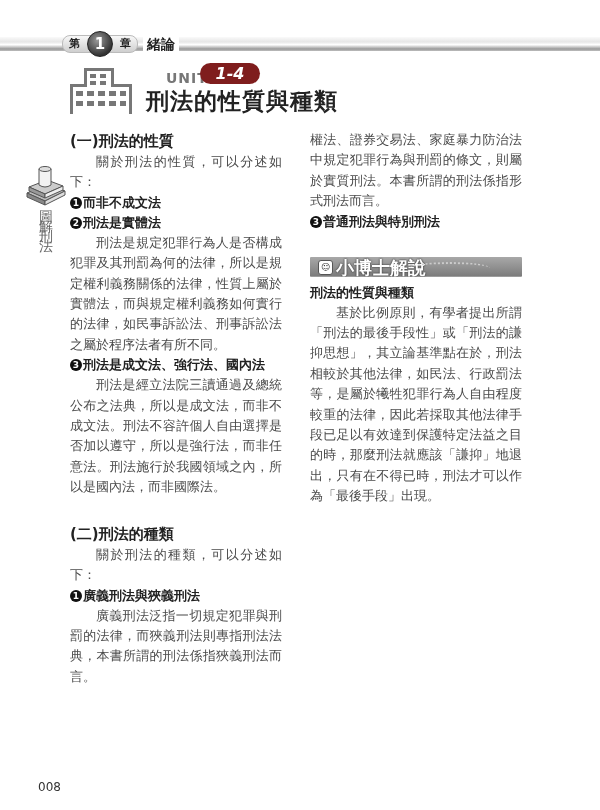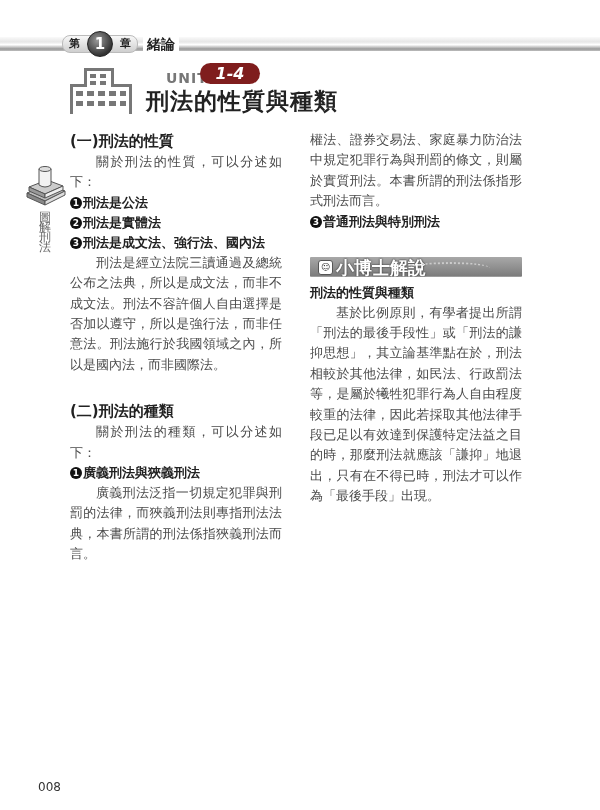--- a/index.html
+++ b/index.html
@@ -40,22 +40,22 @@
       position: absolute; left: 200px; top: 63px; width: 60px; height: 21px; border-radius: 11px;
       background: #7f1d1d; color: #fff; font-family: "DejaVu Sans", sans-serif; font-style: italic;
       font-weight: bold; font-size: 16px; text-align: center; line-height: 21px;
     }
     .unit-title {
       position: absolute; left: 146px; top: 86px; font-family: "DejaVu Sans", sans-serif;
       font-weight: bold; font-size: 23px; color: #222; letter-spacing: 1px;
     }
     .side-icon { position: absolute; left: 25px; top: 163px; width: 42px; height: 44px; }
     .side-label {
-      position: absolute; left: 39px; top: 212px; width: 12px; font-family: Liberation Sans, sans-serif;
-      font-size: 12px; line-height: 10px; color: #666; word-break: break-all;
+      position: absolute; left: 39px; top: 212px; width: 12px; font-family: Liberation Serif, serif;
+      font-size: 14px; line-height: 10px; color: #666; word-break: break-all;
     }
     .col { position: absolute; width: 212px; font-size: 13px; line-height: 20.4px; }
     .col-left { left: 70px; top: 130px; }
     .col-right { left: 310px; top: 130px; }
     .section-h {
       font-family: "DejaVu Sans", sans-serif; font-weight: bold; font-size: 15px; color: #222;
       margin: 0; line-height: 22px;
     }
     .sub-h {
       font-family: "DejaVu Sans", sans-serif; font-weight: bold; font-size: 13px; color: #222;
@@ -136,23 +136,24 @@
   <path d="M20 31 L20 35 L38 27 L38 23 Z" fill="#eee" stroke="#555" stroke-width="1"></path>
   <path d="M14 6 L14 22 Q20 26 26 22 L26 6 Z" fill="#f2f2f2" stroke="#555" stroke-width="1"></path>
   <ellipse cx="20" cy="6" rx="6" ry="2.5" fill="#ddd" stroke="#555" stroke-width="1"></ellipse>
 </svg>
 <div class="side-label">圖解刑法</div>
 
 <div class="col col-left">
   <h2 class="section-h">(一)刑法的性質</h2>
   <p class="para">關於刑法的性質，可以分述如下：</p>
 
-  <h3 class="sub-h"><span class="num">1</span><span>刑法是公法</span></h3>
+  <h3 class="sub-h"><span class="num">1</span><span>而非不成文法</span></h3>
 
   <h3 class="sub-h"><span class="num">2</span><span>刑法是實體法</span></h3>
+  <p class="para">刑法是規定犯罪行為人是否構成犯罪及其刑罰為何的法律，所以是規定權利義務關係的法律，性質上屬於實體法，而與規定權利義務如何實行的法律，如民事訴訟法、刑事訴訟法之屬於程序法者有所不同。</p>
 
   <h3 class="sub-h"><span class="num">3</span><span>刑法是成文法、強行法、國內法</span></h3>
   <p class="para">刑法是經立法院三讀通過及總統公布之法典，所以是成文法，而非不成文法。刑法不容許個人自由選擇是否加以遵守，所以是強行法，而非任意法。刑法施行於我國領域之內，所以是國內法，而非國際法。</p>
 
   <div class="gap-lg"></div>
 
   <h2 class="section-h">(二)刑法的種類</h2>
   <p class="para">關於刑法的種類，可以分述如下：</p>
 
   <h3 class="sub-h"><span class="num">1</span><span>廣義刑法與狹義刑法</span></h3>

